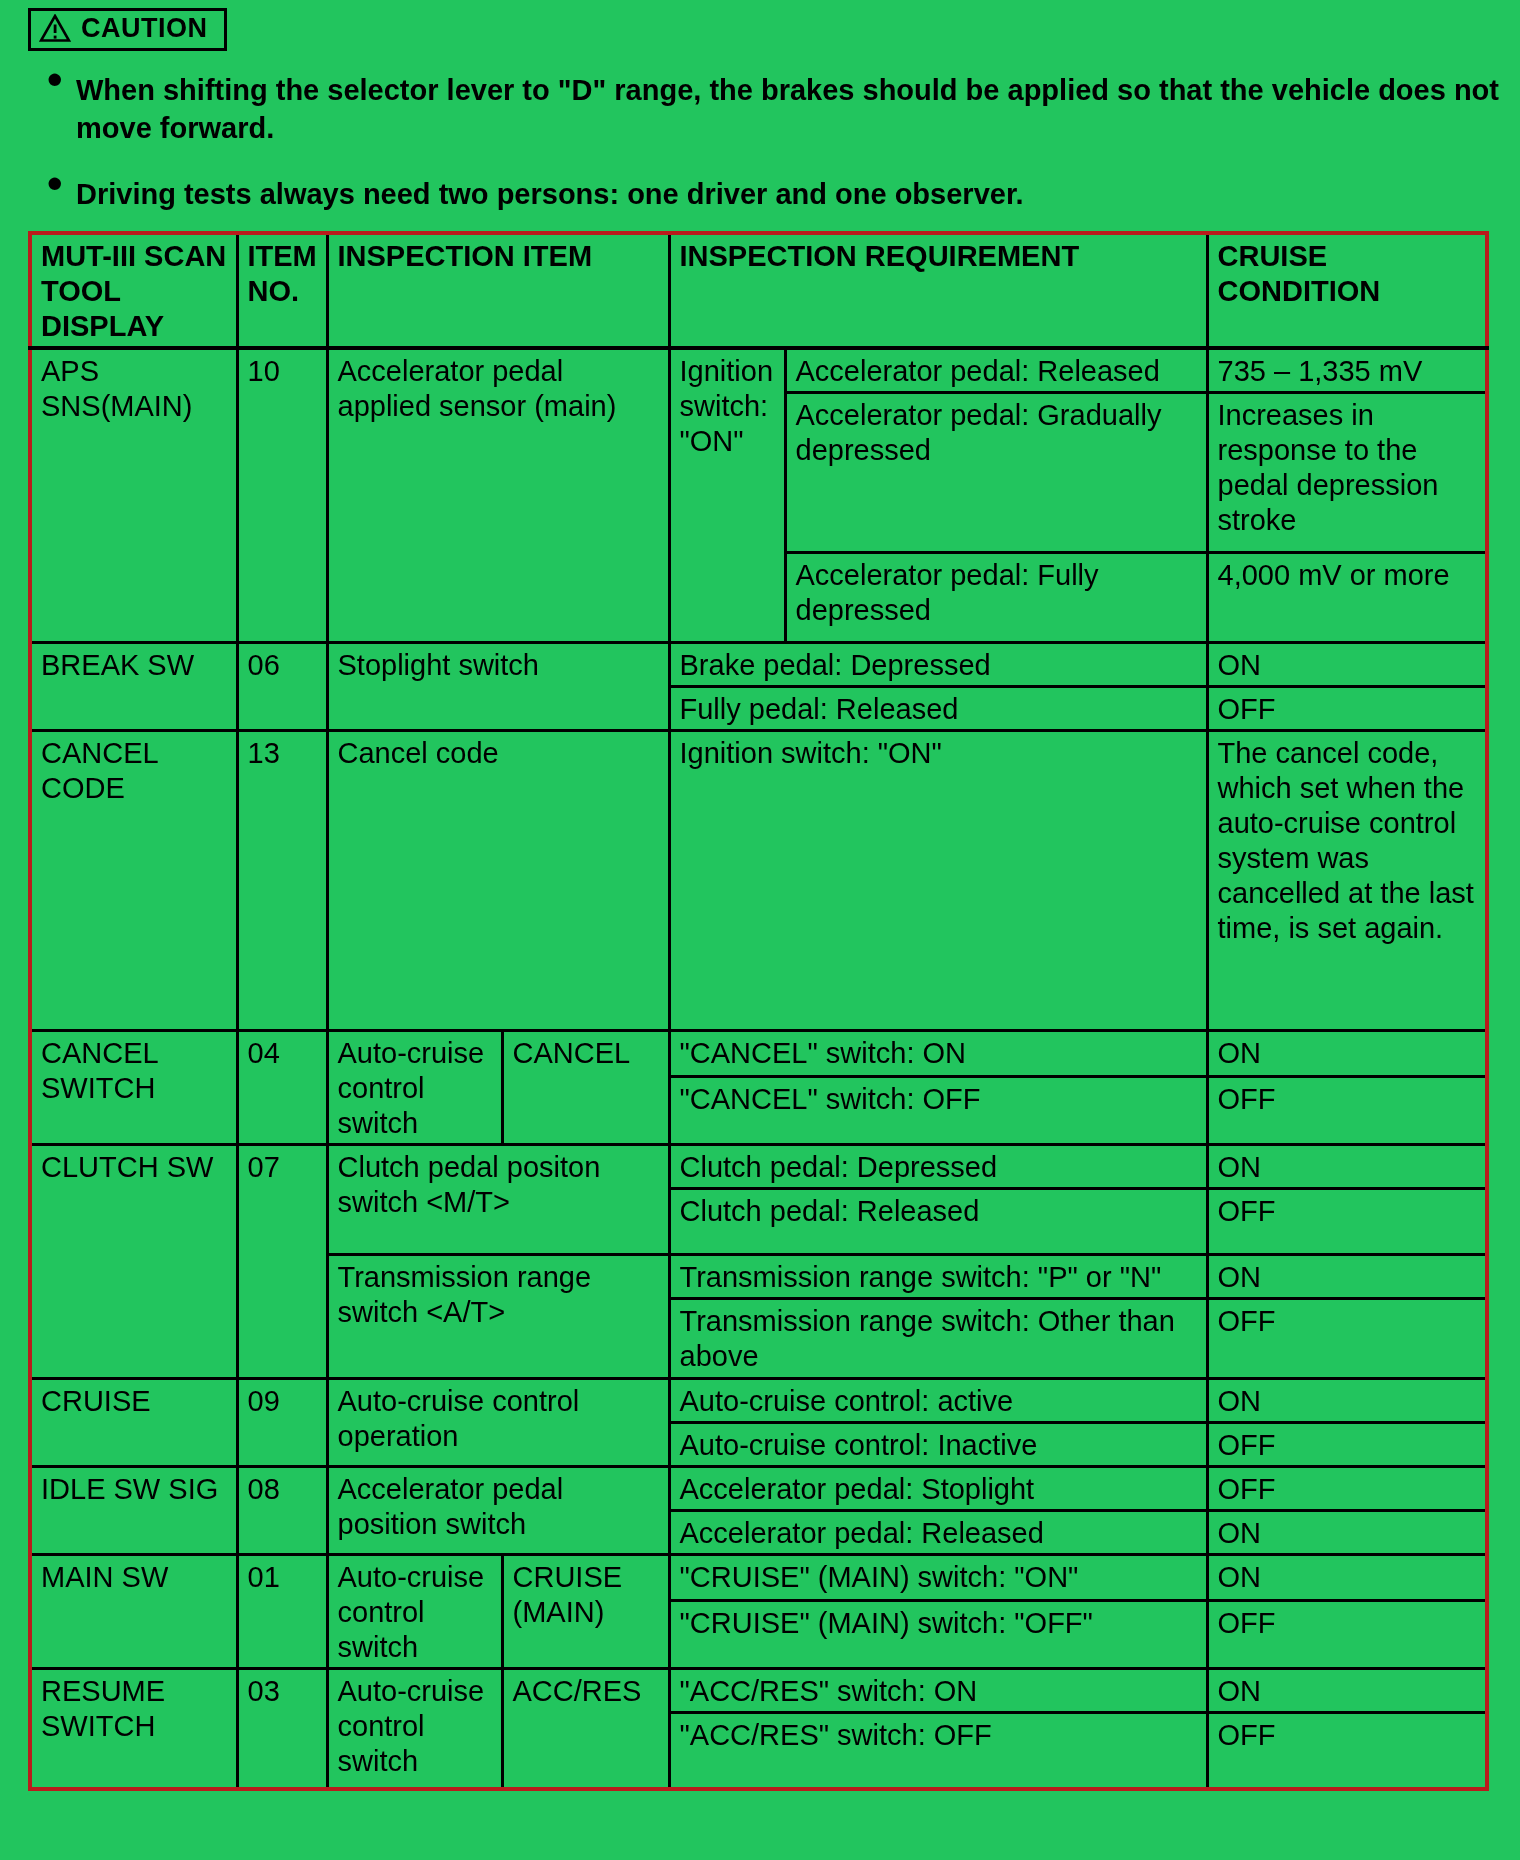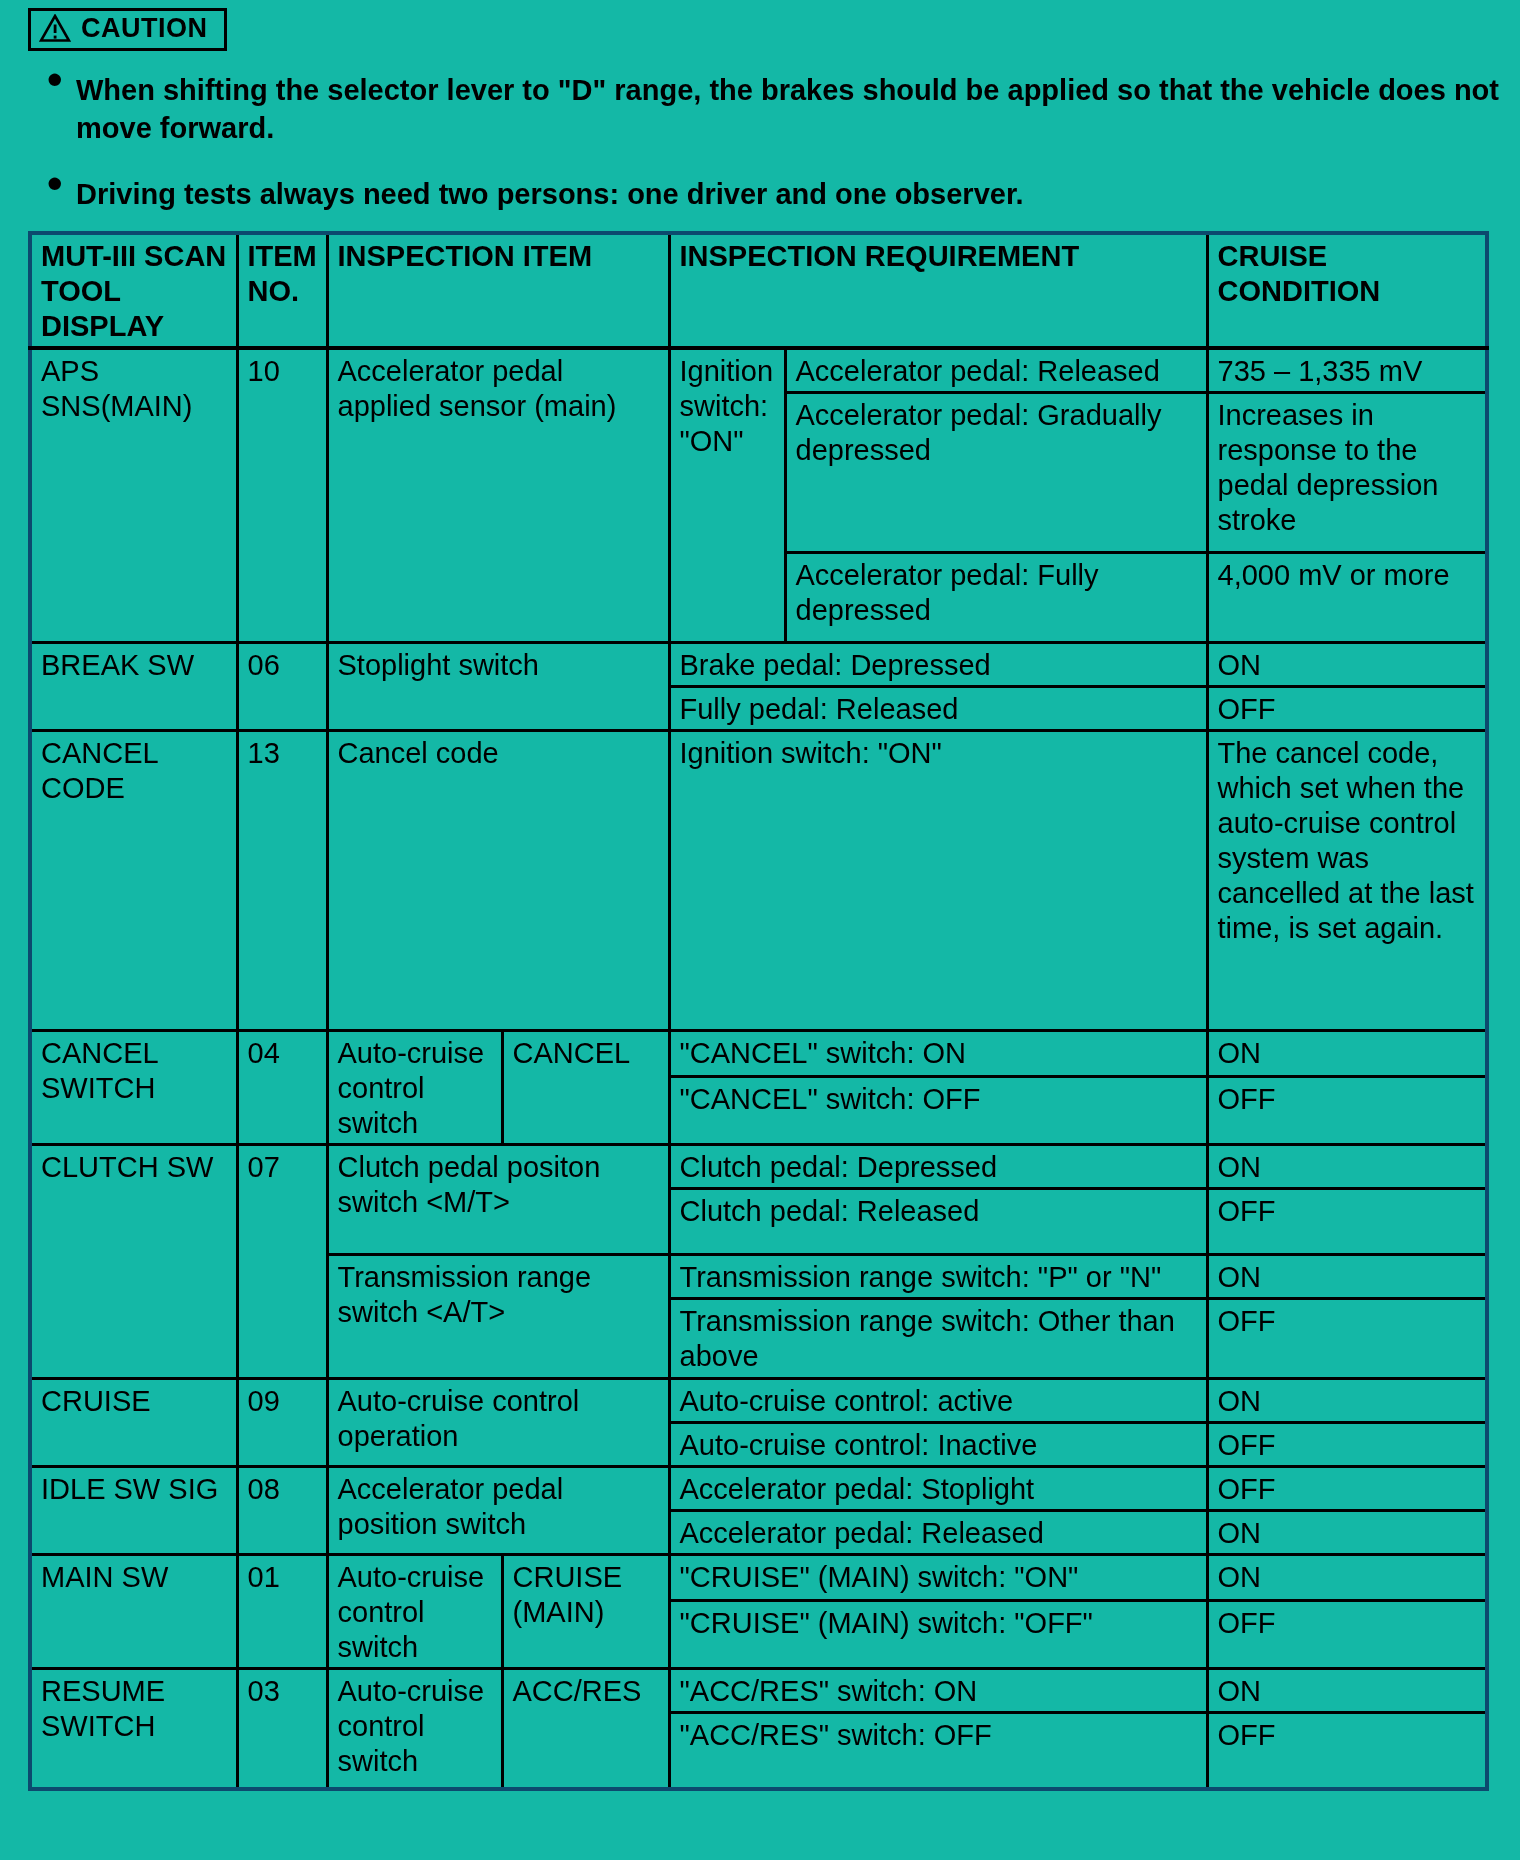--- a/index.html
+++ b/index.html
@@ -1,34 +1,34 @@
 <!DOCTYPE html>
 <html><head>
 <meta charset="utf-8">
 <style>
   html,body { margin:0; padding:0; background:#fff; }
   .page {
-    position:relative; width:1520px; height:1860px; background:#14b8a6;
+    position:relative; width:1520px; height:1860px; background:#22c55e;
     color:#000; font-family:"Liberation Sans", sans-serif; overflow:hidden;
   }
   .caution-box {
     display:inline-flex; align-items:center; gap:10px;
     border:3px solid #000; padding:2px 16px 4px 8px; margin:8px 0 0 28px;
     font-weight:bold; font-size:27px; letter-spacing:0.5px;
   }
   .warn-svg { display:block; }
   .bullets { margin-top:8px; }
   .bullet-row { display:flex; font-weight:bold; font-size:29px; line-height:38px; margin:8px 0 16px 0; }
   .bullet-glyph { flex:0 0 30px; margin-left:46px; text-align:left; font-size:29px; }
   .bullet-text { flex:1; padding-right:7px;margin-top:12px; }
   .note { font-style:italic; font-size:29.5px; line-height:38px; margin:4px 22px 0 24px; }
   table.spec {
     border-collapse:collapse; table-layout:fixed;
     margin:18px 0 0 28px; width:1457px;
-    border:4px solid #0c4a6e;
+    border:4px solid #b91c1c;
   }
   .spec td, .spec th {
     border:3px solid #000; vertical-align:top; text-align:left;
     padding:4px 8px 2px 9px; font-size:29px; line-height:35px;
     font-weight:normal; word-wrap:break-word;
   }
   .spec th { font-weight:bold; }
   .spec tr.hdr th { border-bottom:4px solid #000; }
 </style>
 </head>

